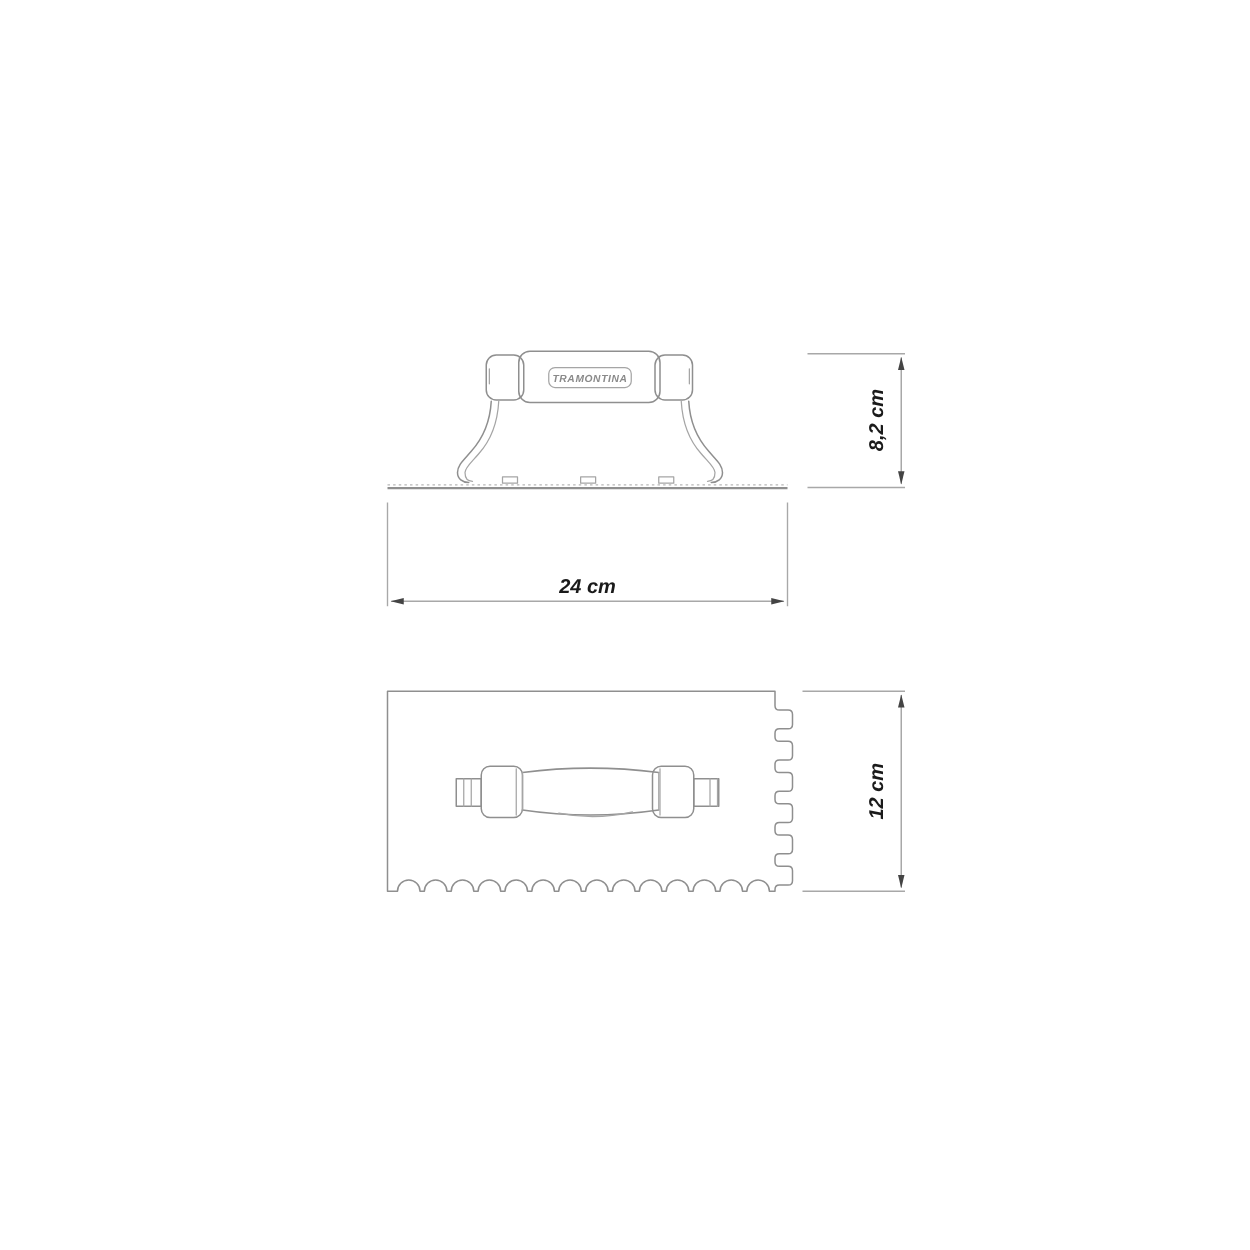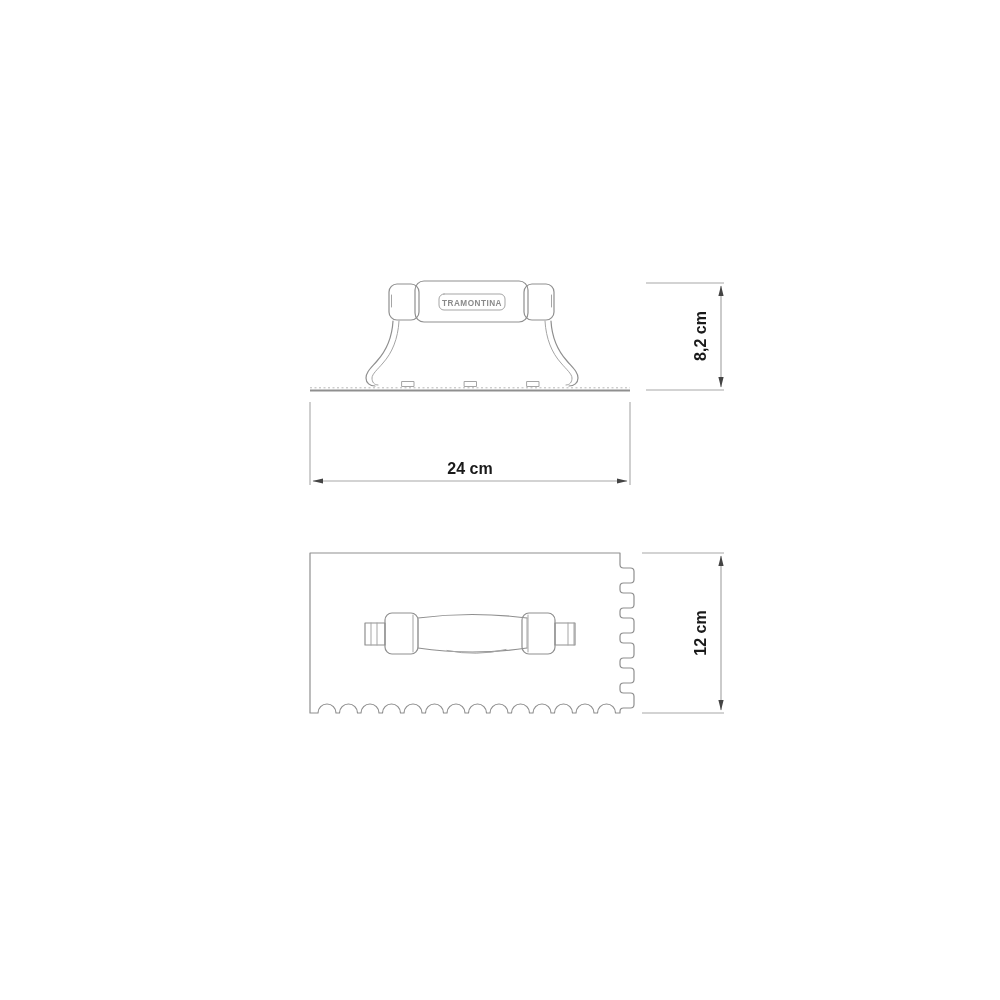--- a/index.html
+++ b/index.html
@@ -6,20 +6,21 @@
     margin: 0; padding: 0;
     background: #ffffff;
     width: 1000px; height: 1000px;
     font-family: "Liberation Sans", sans-serif;
   }
   .canvas {
     position: relative;
     width: 1000px; height: 980px;
     background: var(--page-bg, #ffffff);
     overflow: hidden;
+    font-style: italic;
   }
   svg { position: absolute; inset: 0; }
 
   .outline  { stroke: var(--outline, #8f8f8f); stroke-width: 1.2; fill: none; stroke-linejoin: round; stroke-linecap: round; }
   .outline-thin { stroke: var(--outline-thin, #a5a5a5); stroke-width: 1; fill: none; stroke-linejoin: round; stroke-linecap: round; }
   .plate-main { stroke: var(--outline, #8f8f8f); stroke-width: 1.8; fill: none; }
   .plate-texture { stroke: #b8b8b8; stroke-width: 1; fill: none; stroke-dasharray: 2 2.5; }
   .ext { stroke: var(--dim-line, #a8a8a8); stroke-width: 1.1; fill: none; }
   .dim { stroke: var(--dim-line, #a8a8a8); stroke-width: 1.2; fill: none; }
   .dim-label {

